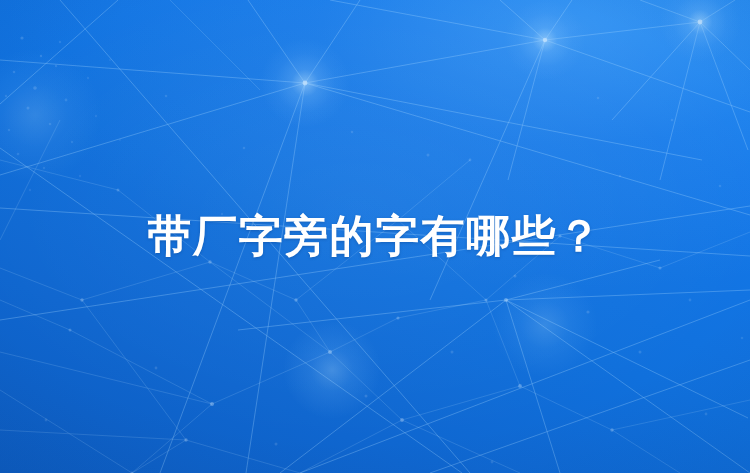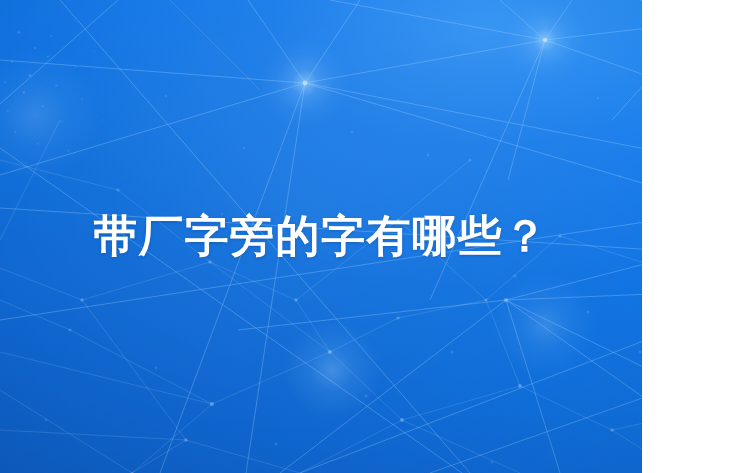--- a/index.html
+++ b/index.html
@@ -8,21 +8,21 @@
     padding: 0;
     background: #ffffff;
   }
   body {
     font-family: "Liberation Sans", "DejaVu Sans", sans-serif;
   }
 
   
   .banner {
     position: relative;
-    width: 642px;
+    width: 750px;
     height: 473px;
     overflow: hidden;
     background: #0f172a;
     isolation: isolate;
   }
 
   
   .bg-base {
     position: absolute;
     inset: 0;

